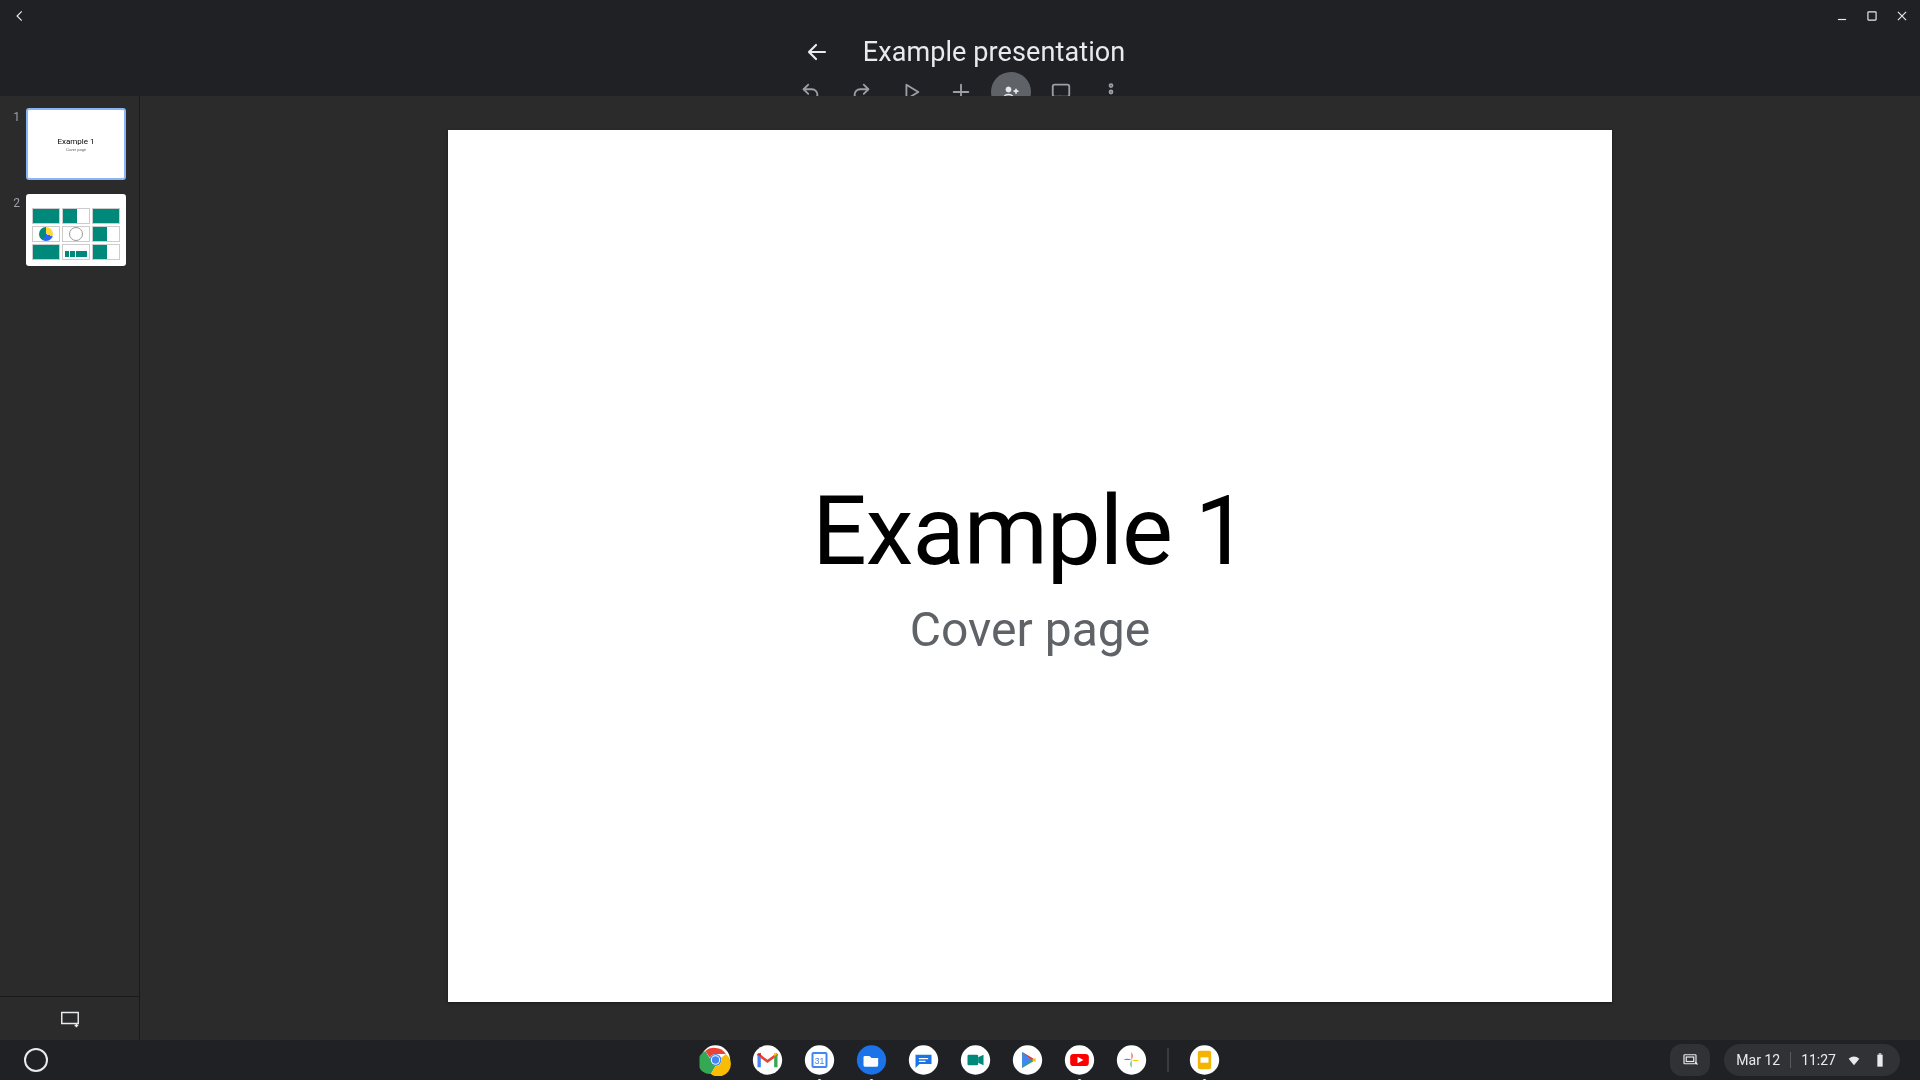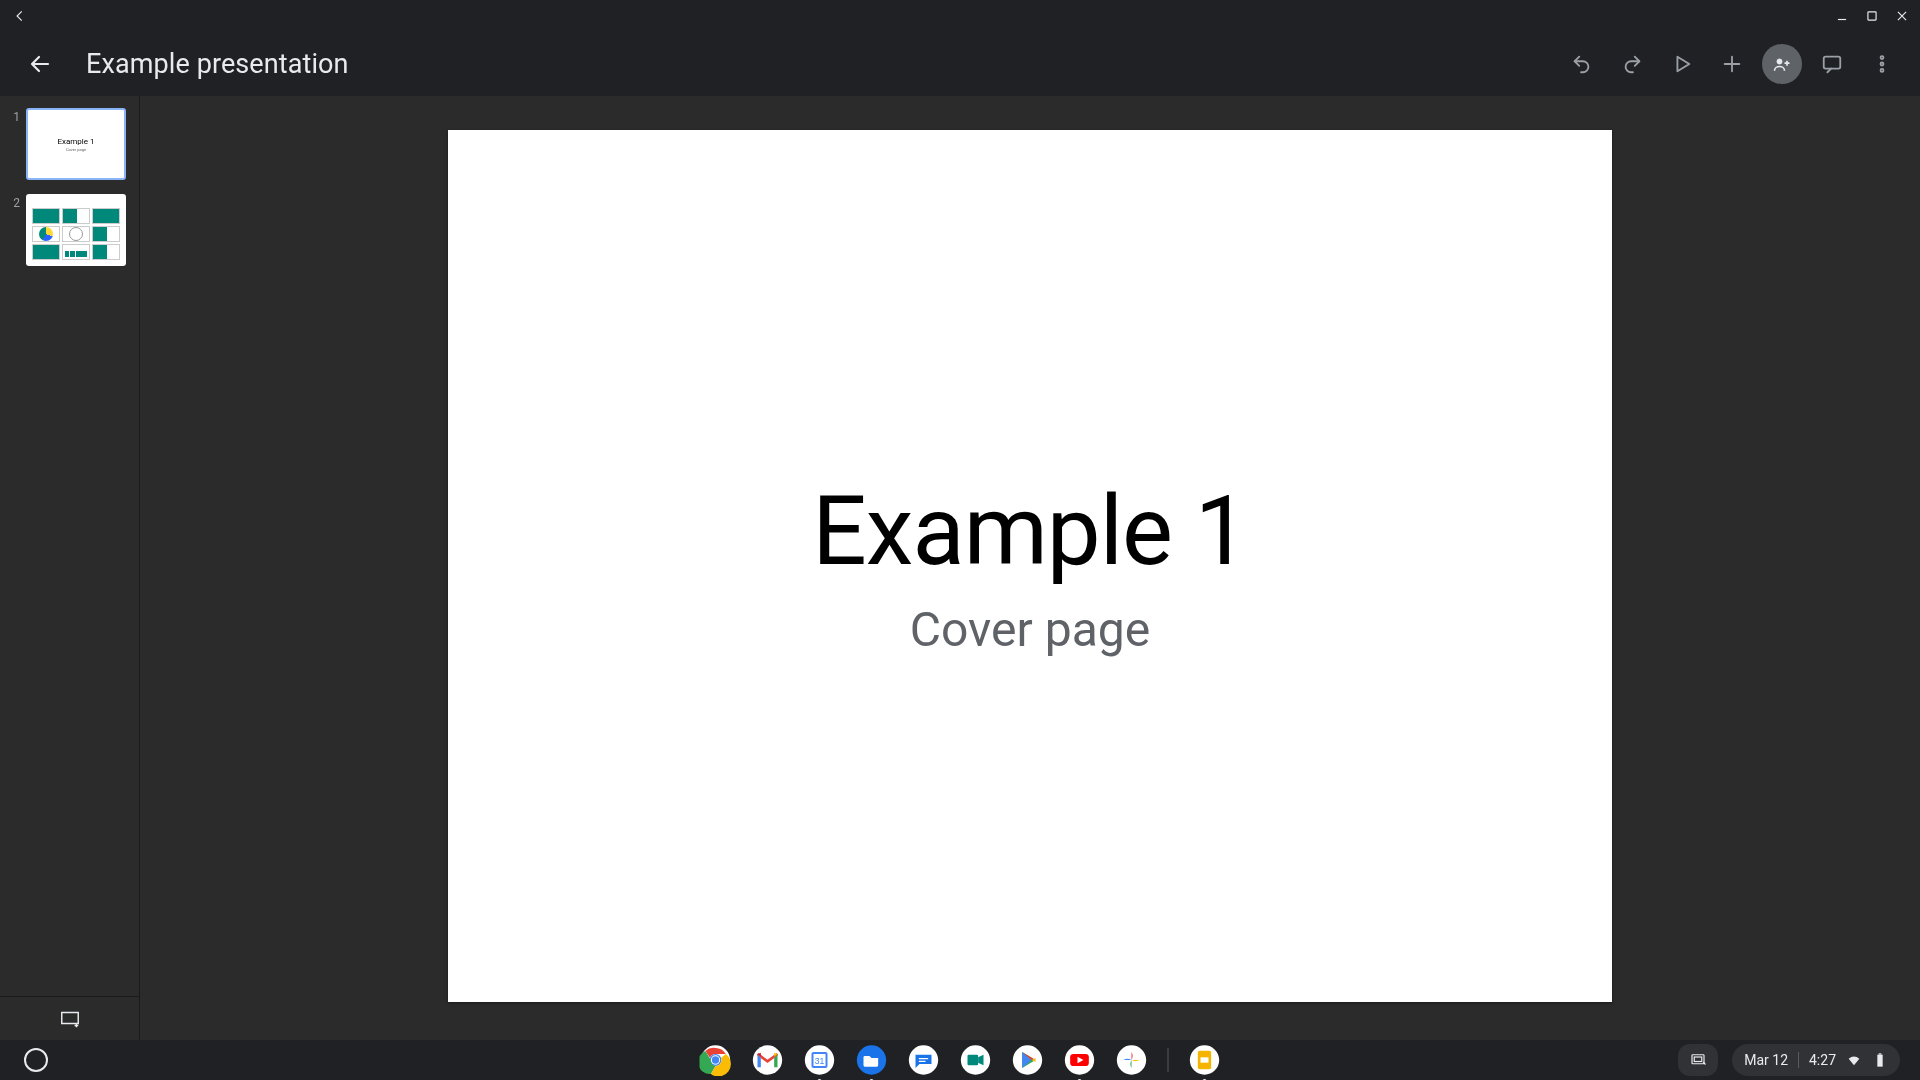--- a/index.html
+++ b/index.html
@@ -32,20 +32,21 @@
 
   
   .appbar {
     height: 64px;
     background: #202124;
     display: flex;
     align-items: center;
     justify-content: space-between;
     padding: 0 18px 0 20px;
     border-bottom: 1px solid rgba(255,255,255,0);
+    flex-direction: column;
   }
   .appbar-left { display: flex; align-items: center; gap: 26px; }
   .appbar-title {
     font-size: 27px;
     font-weight: 400;
     color: #e8eaed;
     letter-spacing: .1px;
   }
   .hdr-back {
     width: 40px; height: 40px;
@@ -506,21 +507,21 @@
     <div class="tote hit">
       <svg viewBox="0 0 24 24">
           <rect x="4" y="5" width="16" height="12" rx="1"></rect>
           <rect x="7" y="8" width="10" height="6"></rect>
           <path d="M19 15l3 3"></path>
         </svg>
     </div>
     <div class="status-tray hit">
       <span>Mar 12</span>
       <span class="sep"></span>
-      <span>4:27</span>
+      <span>11:27</span>
       <svg viewBox="0 0 24 24">
           <path d="M12 20l8-10a13 13 0 0 0-16 0z"></path>
         </svg>
       <svg viewBox="0 0 24 24">
           <path d="M8 4h8v18H8z"></path>
           <path d="M10 2h4v2h-4z"></path>
         </svg>
     </div>
   </div>
 </div>

